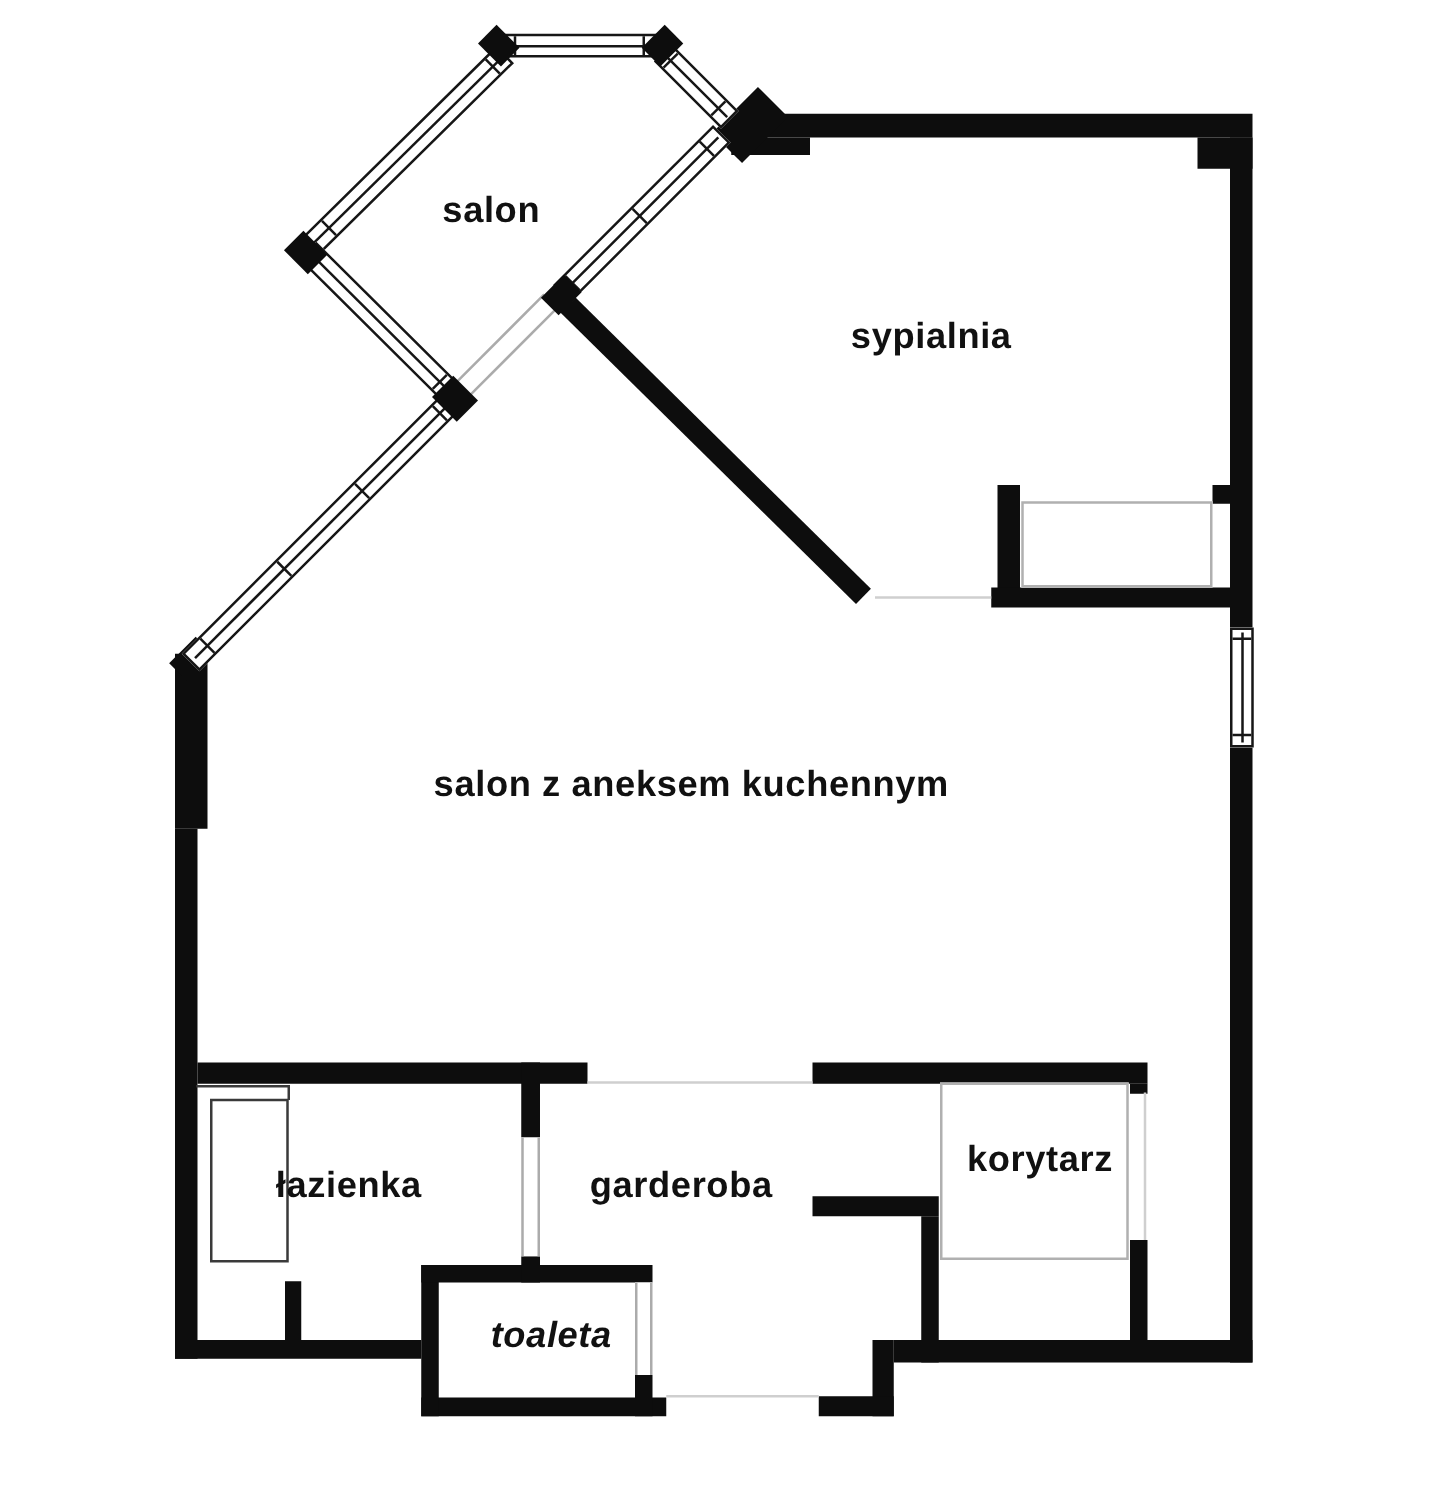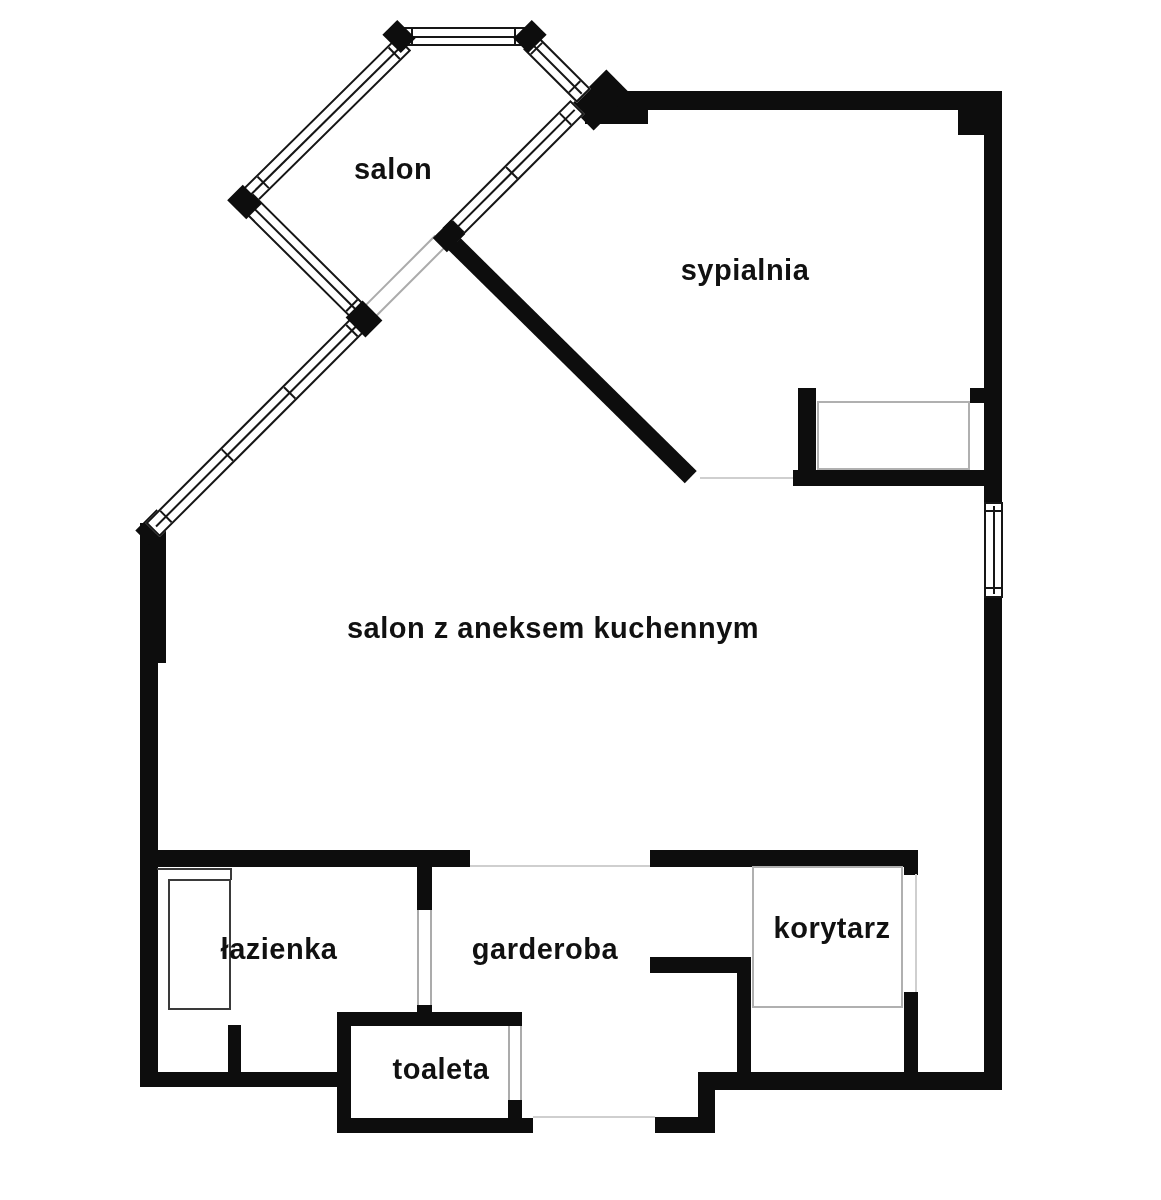--- a/index.html
+++ b/index.html
@@ -123,16 +123,16 @@
   <div class="sline" style="left:157px;top:868px;width:75px;height:2px;"></div>
   <div class="sline" style="left:230px;top:868px;width:2px;height:12px;"></div>
   <div class="fix" style="left:817px;top:401px;width:153px;height:69px;"></div>
   <div class="fix" style="left:752px;top:866px;width:151px;height:142px;"></div>
 
   <div class="lbl" style="left:393px;top:169px;">salon</div>
   <div class="lbl" style="left:745px;top:270px;">sypialnia</div>
   <div class="lbl" style="left:553px;top:628px;">salon z aneksem kuchennym</div>
   <div class="lbl" style="left:279px;top:949px;">łazienka</div>
   <div class="lbl" style="left:545px;top:949px;">garderoba</div>
-  <div class="lbl" style="left:441px;top:1069px;">toaleta</div>
+  <div class="lbl" style="left:441px;top:1069px;font-style:italic;">toaleta</div>
   <div class="lbl" style="left:832px;top:928px;">korytarz</div>
 
 </div>
 
 </body></html>

